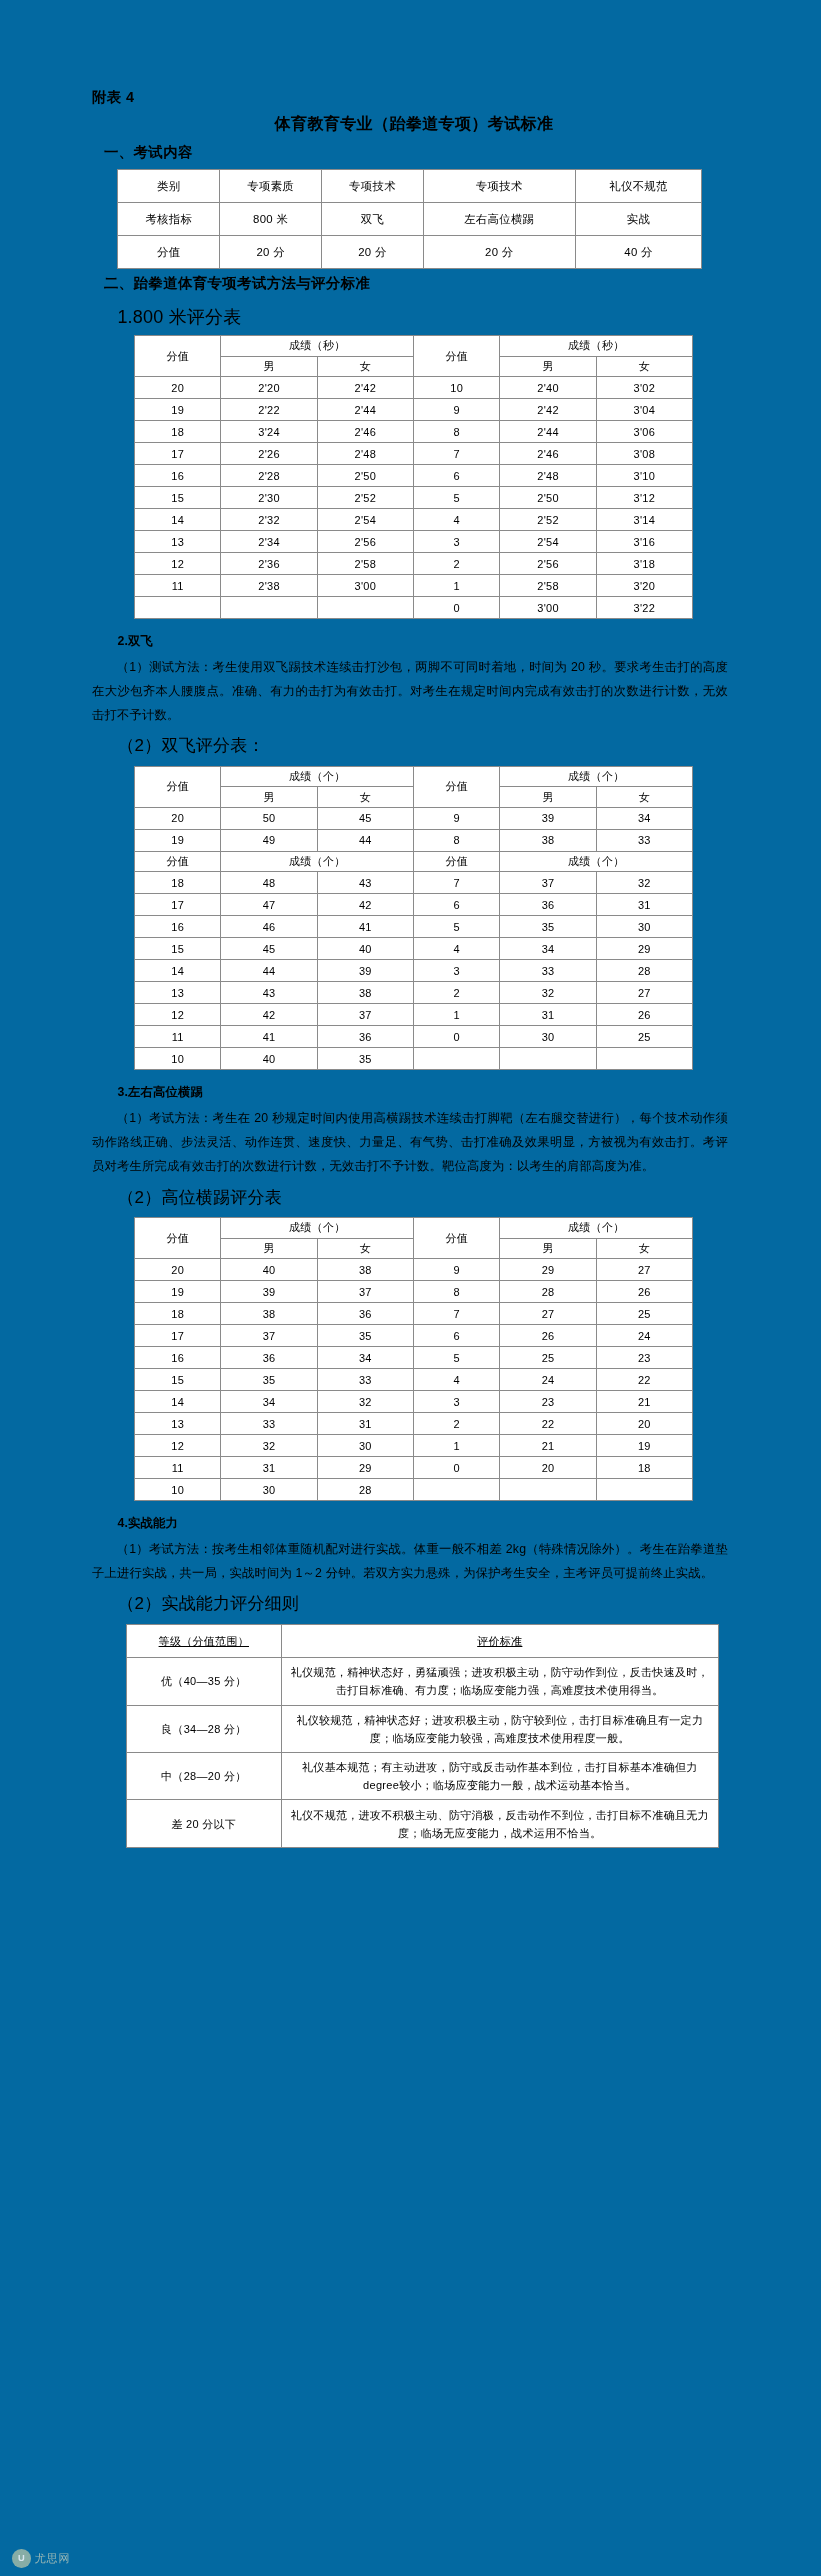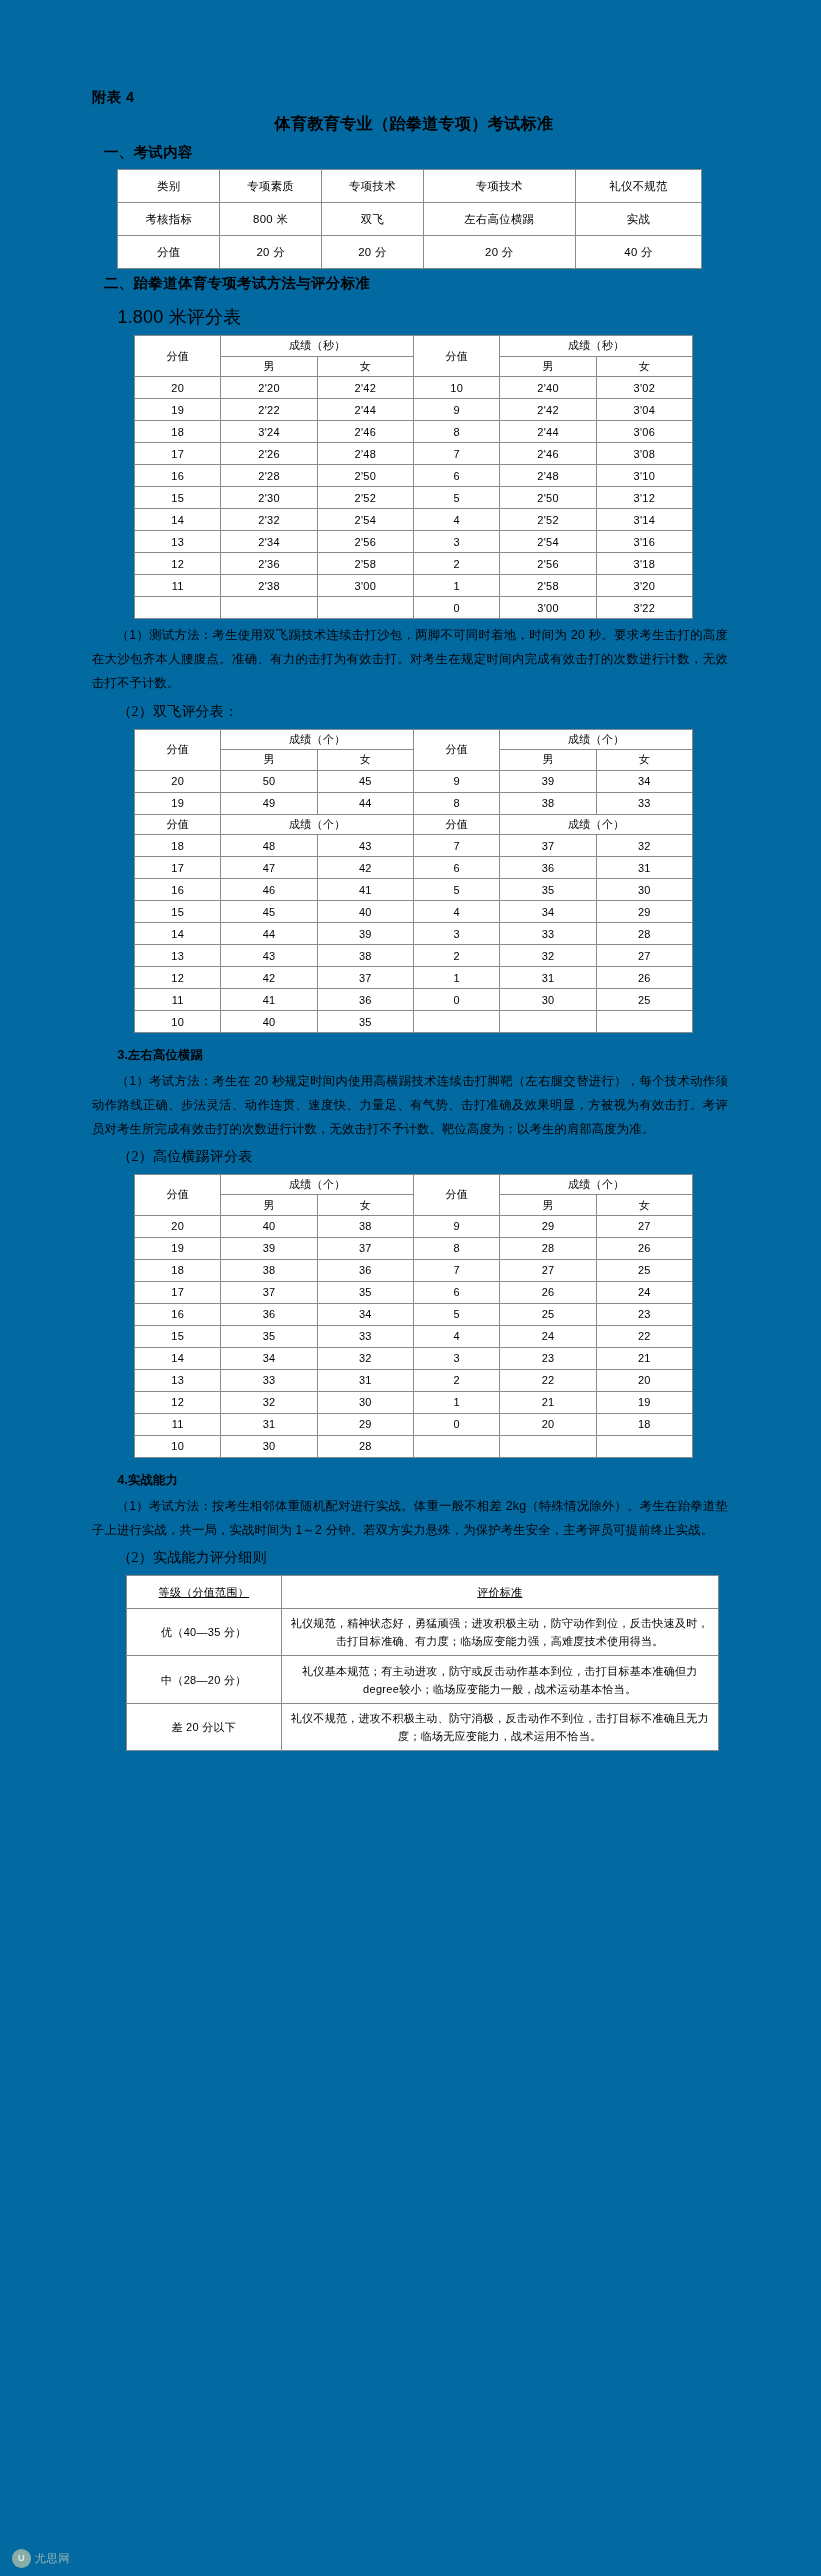--- a/index.html
+++ b/index.html
@@ -68,25 +68,24 @@
     line-height: 1.95;
     margin: 0 8px 0 0;
     text-align: justify;
     text-justify: inter-ideograph;
     letter-spacing: 0.2px;
   }
   .para.indent {
     text-indent: 2em;
   }
   .subpara {
-    font-size: 14px;
+    font-size: 17px;
     line-height: 1.95;
     margin: 1.7px 0 3.4px 25.4px;
     letter-spacing: 0.2px;
-    font-family: Liberation Serif, serif;
   }
 
   
   table {
     border-collapse: collapse;
     font-size: 11.4px;
     background: #fff;
   }
   table td, table th {
     border: 0.8px solid #8a8a8a;
@@ -321,20 +320,21 @@
             <td></td>
             <td></td>
             <td></td>
             <td>0</td>
             <td>3'00</td>
             <td>3'22</td>
           </tr>
         </tbody>
     </table>
 
+    <div class="h-sub2">2.双飞</div>
     <p class="para indent"><span>（1）测试方法：</span><span>考生使用双飞踢技术连续击打沙包，两脚不可同时着地，时间为 20 秒。要求考生击打的高度在大沙包齐本人腰腹点。准确、有力的击打为有效击打。对考生在规定时间内完成有效击打的次数进行计数，无效击打不予计数。</span></p>
     <div class="subpara">（2）双飞评分表：</div>
     <table class="tbl-score">
       <colgroup>
         <col class="c-score">
           <col class="c-m">
           <col class="c-f">
         <col class="c-score">
           <col class="c-m">
           <col class="c-f">
@@ -572,20 +572,24 @@
       <tbody>
           <tr>
             <td class="gcell ghdr">等级（分值范围）</td>
             <td class="ghdr">评价标准</td>
           </tr>
           <tr>
             <td class="gcell">优（40—35 分）</td>
             <td class="gdesc">礼仪规范，精神状态好，勇猛顽强；进攻积极主动，防守动作到位，反击快速及时，击打目标准确、有力度；临场应变能力强，高难度技术使用得当。</td>
           </tr>
           <tr>
+            <td class="gcell">良（34—28 分）</td>
+            <td class="gdesc">礼仪较规范，精神状态好；进攻积极主动，防守较到位，击打目标准确且有一定力度；临场应变能力较强，高难度技术使用程度一般。</td>
+          </tr>
+          <tr>
             <td class="gcell">中（28—20 分）</td>
             <td class="gdesc">礼仪基本规范；有主动进攻，防守或反击动作基本到位，击打目标基本准确但力degree较小；临场应变能力一般，战术运动基本恰当。</td>
           </tr>
           <tr>
             <td class="gcell">差 20 分以下</td>
             <td class="gdesc">礼仪不规范，进攻不积极主动、防守消极，反击动作不到位，击打目标不准确且无力度；临场无应变能力，战术运用不恰当。</td>
           </tr>
         </tbody>
     </table>
 

